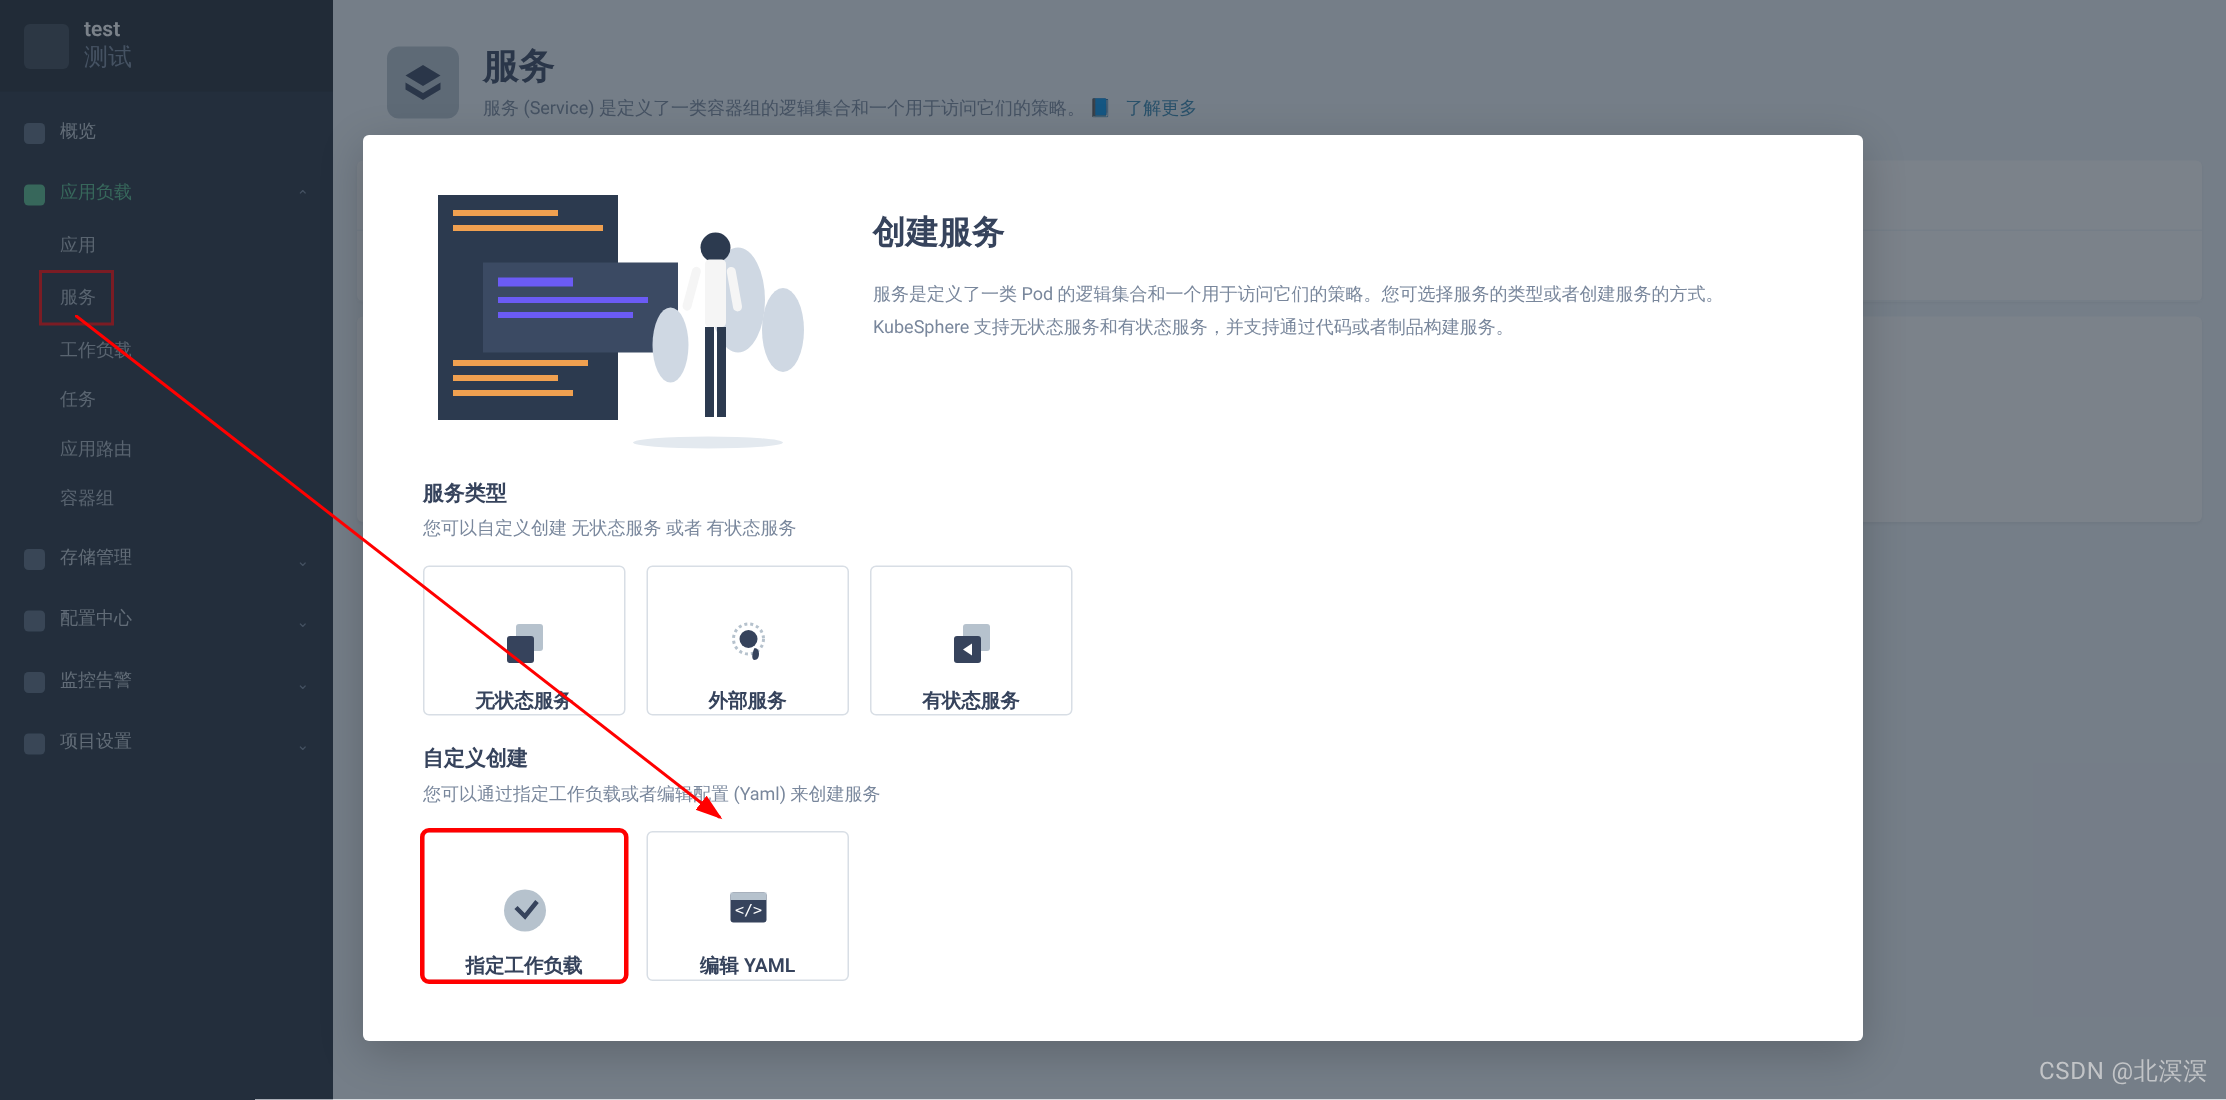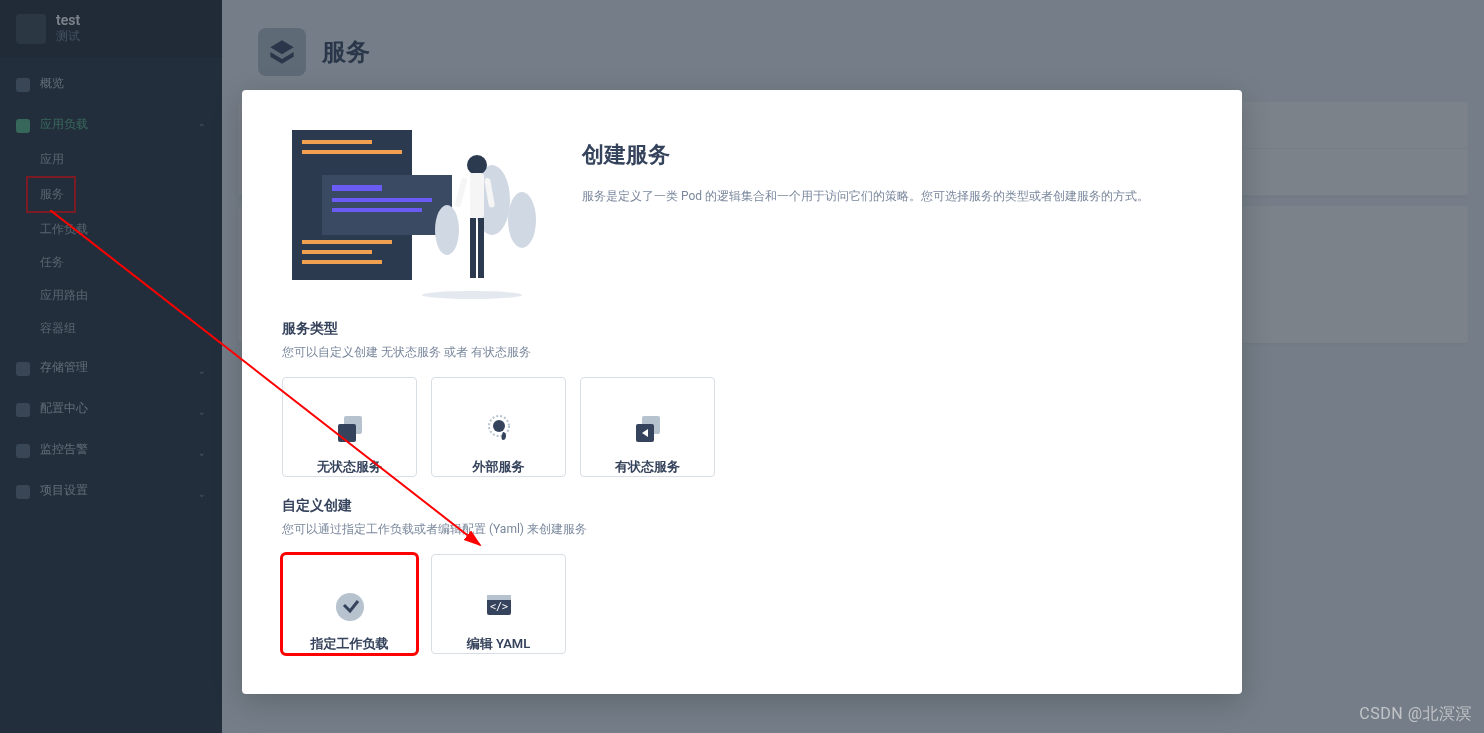--- a/index.html
+++ b/index.html
@@ -3,21 +3,21 @@
 <meta charset="utf-8">
 <style>
 * { box-sizing: border-box; margin: 0; padding: 0; }
 body { font-family: -apple-system, BlinkMacSystemFont, "Segoe UI", Roboto, "Helvetica Neue", Arial, sans-serif; background: #eff4f9; width: 1484px; height: 733px; overflow: hidden; position: relative; }
 
 .layout { display: flex; height: 100%; }
 .sidebar { width: 222px; background: #232e3c; color: #c1c9d1; flex-shrink: 0; }
 .proj-hdr { display: flex; align-items: center; padding: 12px 16px; background: #1e2731; }
 .proj-icon { width: 30px; height: 30px; background: #3a4550; border-radius: 4px; margin-right: 10px; }
 .proj-name { font-size: 14px; font-weight: 600; color: #fff; }
-.proj-sub { font-size: 12px; color: #79879c; }
+.proj-sub { font-size: 16px; color: #79879c; }
 .nav { padding: 8px 0; }
 .nav-grp { margin-bottom: 4px; }
 .nav-head { display: flex; align-items: flex-end; padding: 10px 16px; font-size: 12px; cursor: pointer; }
 .nav-ico { width: 14px; height: 14px; border-radius: 3px; background: #5a6a7d; margin-right: 10px; }
 .nav-head.active { color: #55bc8a; }
 .nav-head.active .nav-ico { background: #55bc8a; }
 .nav-chev { margin-left: auto; font-size: 10px; color: #79879c; }
 .nav-sub { padding-left: 40px; }
 .nav-item { padding: 8px 0; font-size: 12px; color: #abb4be; cursor: pointer; }
 .nav-item.hl { border: 2px solid #ff0000; margin-left: -14px; padding-left: 12px; width: 50px; }
@@ -130,20 +130,21 @@
 
   <main class="main">
     <div class="page-hdr">
       <div class="page-ico">
         <svg viewBox="0 0 24 24">
             <path fill="#36435c" d="M12 2 L22 8 L12 14 L2 8 Z M2 12 L12 18 L22 12 L22 16 L12 22 L2 16 Z"></path>
           </svg>
       </div>
       <div>
         <div class="page-title">服务</div>
+        <div class="page-desc"><span>服务 (Service) 是定义了一类容器组的逻辑集合和一个用于访问它们的策略。</span> <span>📘</span> <a class="learn-more">了解更多</a></div>
       </div>
     </div>
 
     <div class="panel">
       <div class="acc-row">
           <span class="acc-chev">›</span>
           <span>服务的类型</span>
         </div>
       <div class="acc-row">
           <span class="acc-chev">›</span>
@@ -201,20 +202,21 @@
           <rect x="188" y="98" width="6" height="60" fill="#2c3a4f"></rect>
           <rect x="196" y="98" width="6" height="60" fill="#2c3a4f"></rect>
           <rect x="180" y="58" width="6" height="30" fill="#f5f5f5" rx="3" transform="rotate(15 183 58)"></rect>
           <rect x="202" y="58" width="6" height="30" fill="#f5f5f5" rx="3" transform="rotate(-10 205 58)"></rect>
         </svg>
       </div>
       <div class="hero-txt">
         <div class="hero-title">创建服务</div>
         <div class="hero-desc">
           <div>服务是定义了一类 Pod 的逻辑集合和一个用于访问它们的策略。您可选择服务的类型或者创建服务的方式。</div>
+          <div>KubeSphere 支持无状态服务和有状态服务，并支持通过代码或者制品构建服务。</div>
         </div>
       </div>
     </div>
 
     <div class="section">
       <div class="sec-title">服务类型</div>
       <div class="sec-desc">您可以自定义创建 无状态服务 或者 有状态服务</div>
       <div class="card-row">
         <div class="card">
           <div class="card-ico">

